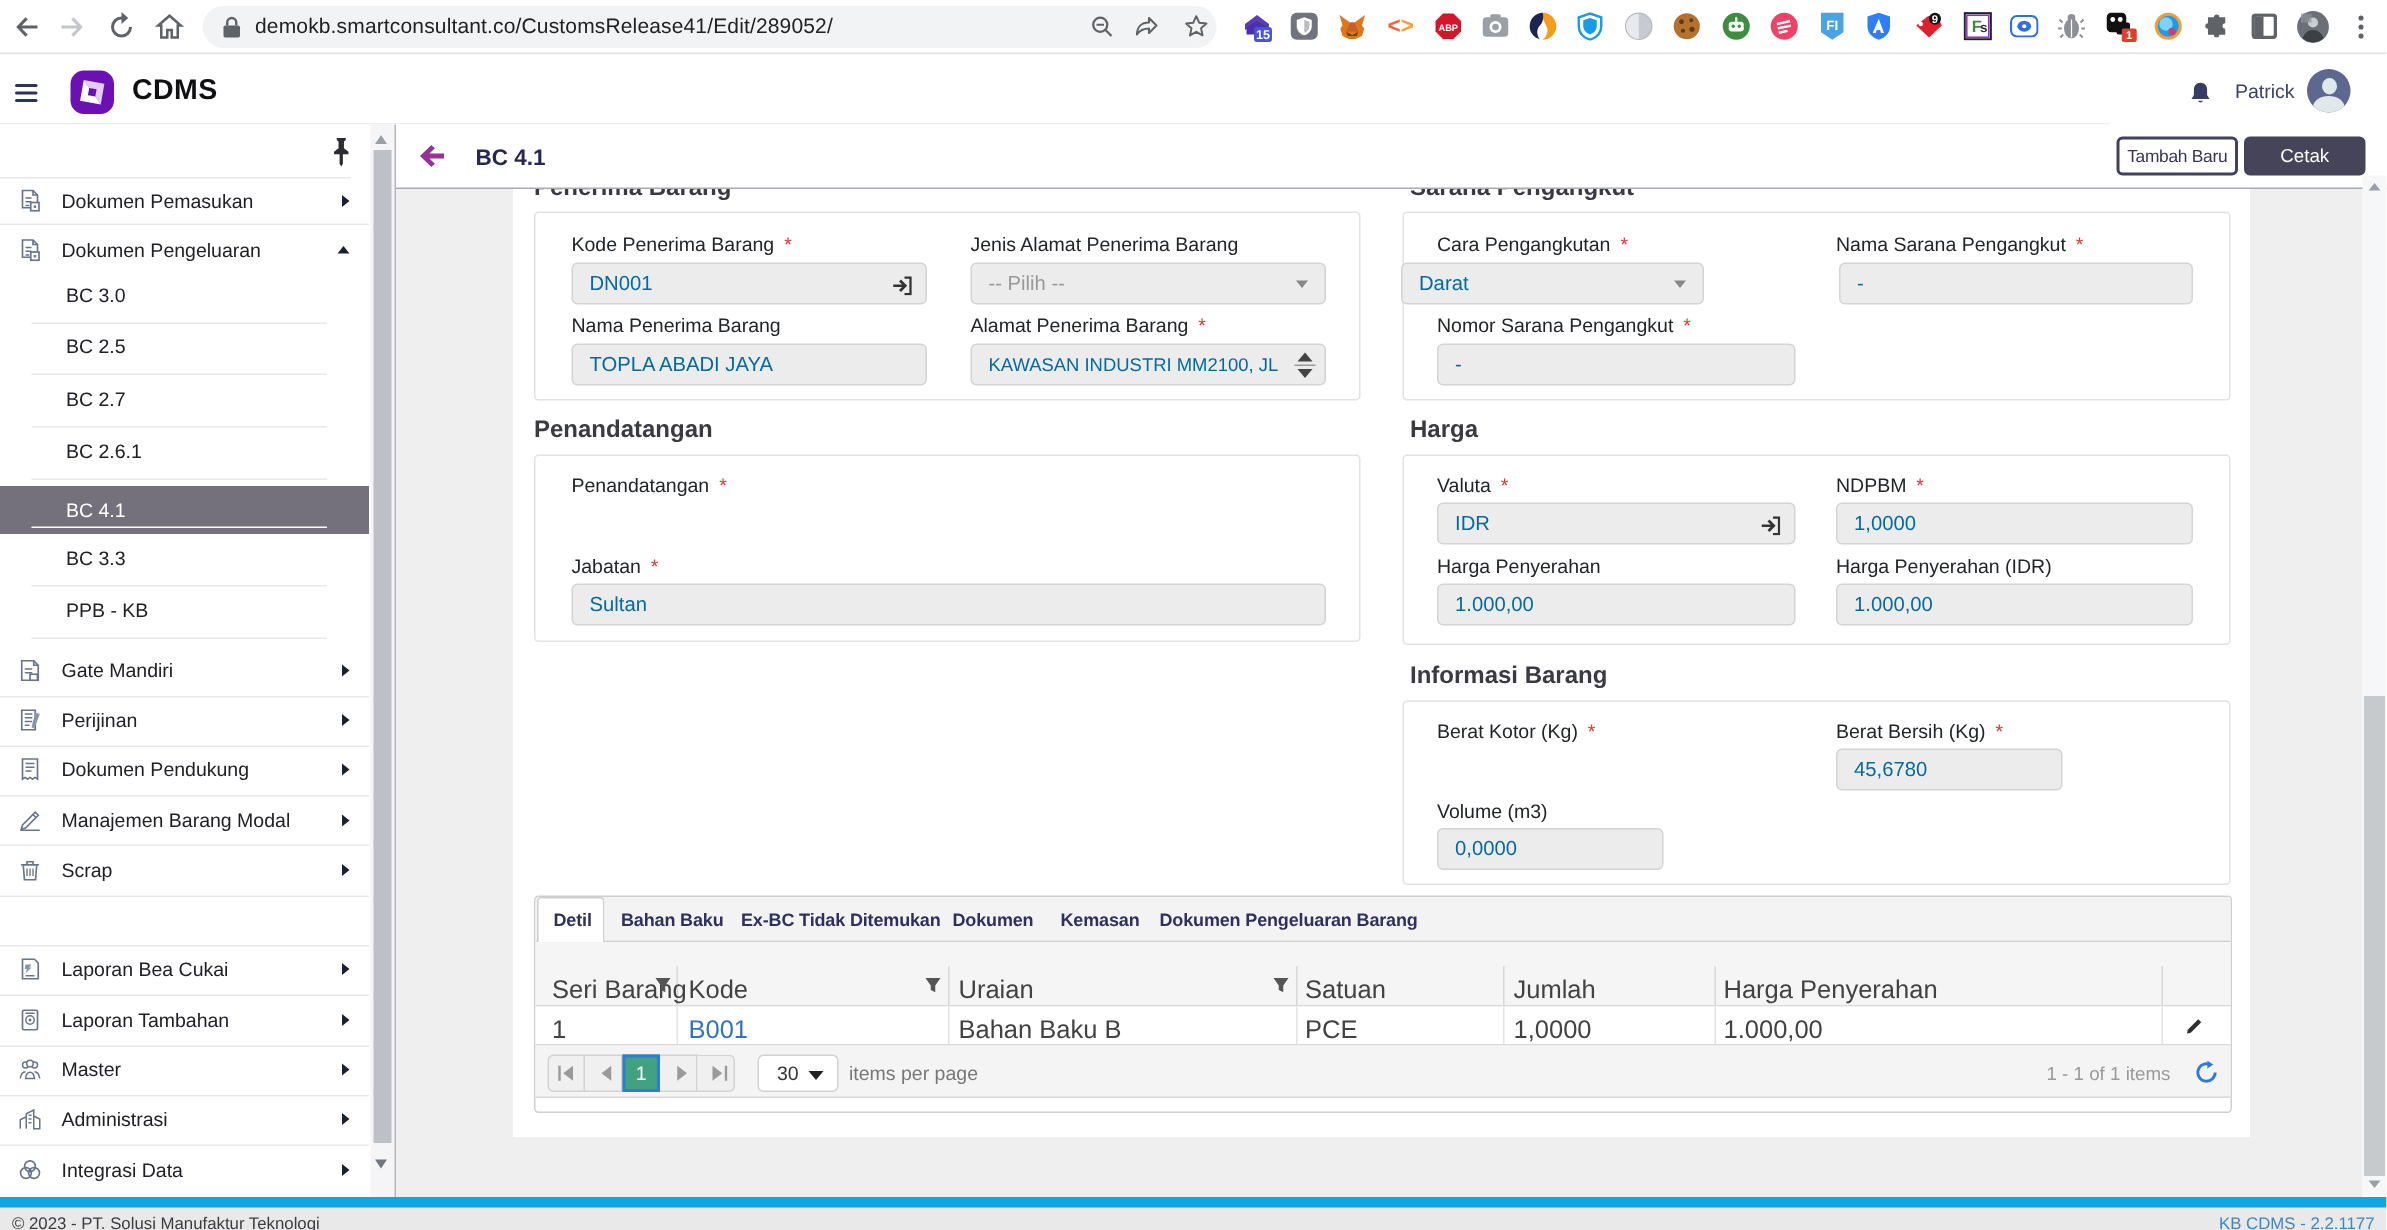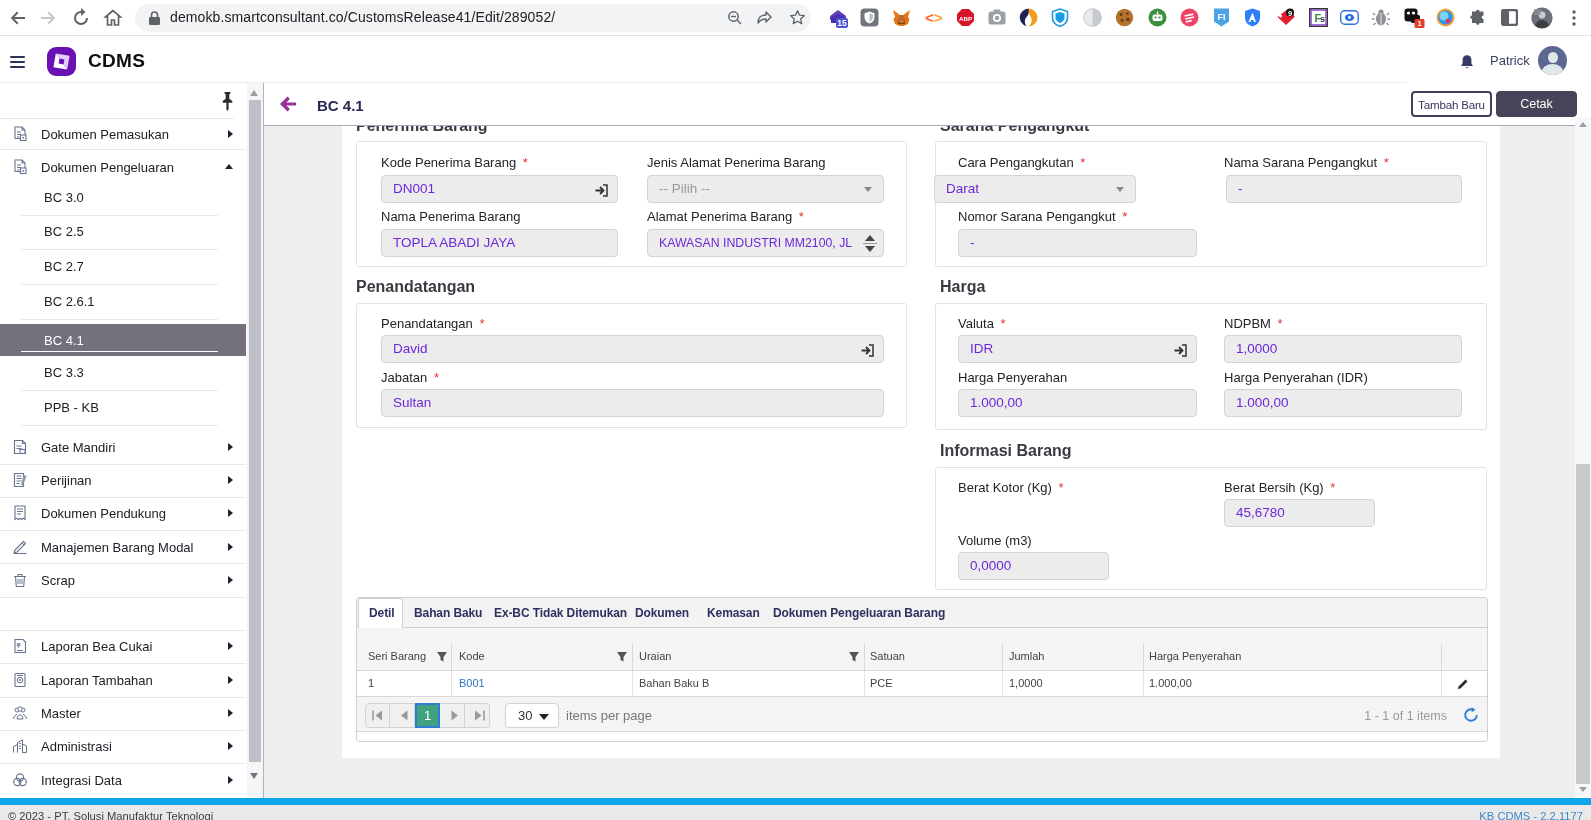--- a/index.html
+++ b/index.html
@@ -43,36 +43,36 @@
 
 #content { position:absolute; left:264px; top:126px; width:1311px; height:672px; background:#efefef; }
 #wrapper { position:absolute; left:78px; top:0px; width:1158px; height:632px; background:#fff; overflow:hidden; }
 
 
 .h2 { position:absolute; font-size:16px; font-weight:bold; color:#3a3a42; white-space:nowrap; }
 .card { position:absolute; background:#fff; border:1px solid #e2e2e4; border-radius:3px; }
 .lbl { position:absolute; font-size:13px; color:#212529; white-space:nowrap; }
 .lbl b { color:#e03131; font-weight:normal; padding-left:3px; }
 .inp { position:absolute; height:28px; background:#ececec; border:1px solid #d4d4d6; border-radius:4px;
-  font-size:13.5px; color:#6d28d9; line-height:26px; padding-left:11px; white-space:nowrap; overflow:hidden; }
+  font-size:13.5px; color:#0369a1; line-height:26px; padding-left:11px; white-space:nowrap; overflow:hidden; }
 .ph { color:#999; }
 
 
 #rsb { position:absolute; left:1575px; top:117px; width:16px; height:680px; background:#f6f7f8; }
 #rsthumb { position:absolute; left:1576px; top:464px; width:14px; height:320px; background:#c7cacd; }
 
 
 #footer { position:absolute; left:0; top:798px; width:1591px; height:22px; background:#e9e9ea; border-top:7px solid #0ea5e9; }
 #footer .l { position:absolute; left:8px; top:5px; font-size:11.2px; color:#3c3c40; }
 #footer .r { position:absolute; right:8px; top:5px; font-size:11.2px; color:#3d87c6; }
 
 
 #gridcard { position:absolute; left:14px; top:471px; width:1132px; height:145px; background:#fff; border:1px solid #cfcfd1; border-radius:3px; }
 .tab { position:absolute; top:0; font-size:12px; font-weight:bold; color:#303060; white-space:nowrap; letter-spacing:-0.1px; }
-.gh { position:absolute; font-size:11px; color:#424242; white-space:nowrap; }
+.gh { position:absolute; font-size:17px; color:#424242; white-space:nowrap; }
 .gv { position:absolute; width:1px; background:#d8d8d8; }
 .funnel { position:absolute; width:12px; height:12px; }
 </style>
 </head>
 <body>
 <div id="stage">
 
   <div id="chrome">
     <svg class="abs" style="left:8px;top:8px" width="20" height="20" viewBox="0 0 20 20">
       <path d="M17 9H6.5l4-4L9 3.5 2.8 10 9 16.5l1.5-1.5-4-4H17z" fill="#5f6368"></path>
@@ -484,26 +484,20 @@
       </div>
       <div class="inp" style="left:884px;top:49px;width:236px">-</div>
       <div class="lbl" style="left:616px;top:83px">Nomor Sarana Pengangkut <b>*</b></div>
       <div class="inp" style="left:616px;top:103px;width:239px">-</div>
 
       <div class="h2" style="left:14px;top:152px">Penandatangan</div>
       <div class="h2" style="left:598px;top:152px">Harga</div>
 
       <div class="card" style="left:14px;top:177px;width:551px;height:125px"></div>
       <div class="lbl" style="left:39px;top:190px">Penandatangan <b>*</b></div>
-      <div class="inp" style="left:39px;top:209px;width:503px">David
-        <svg class="abs" style="right:9px;top:7.5px" width="13" height="13" viewBox="0 0 13 13">
-            <path d="M0.5 6.5h7M5 3l3.5 3.5L5 10" fill="none" stroke="#333" stroke-width="1.8"></path>
-            <path d="M8 1h4v11H8" fill="none" stroke="#333" stroke-width="1.5"></path>
-          </svg>
-      </div>
       <div class="lbl" style="left:39px;top:244px">Jabatan <b>*</b></div>
       <div class="inp" style="left:39px;top:263px;width:503px">Sultan</div>
 
       <div class="card" style="left:593px;top:177px;width:552px;height:127px"></div>
       <div class="lbl" style="left:616px;top:190px">Valuta <b>*</b></div>
       <div class="lbl" style="left:882px;top:190px">NDPBM <b>*</b></div>
       <div class="inp" style="left:616px;top:209px;width:239px">IDR
         <svg class="abs" style="right:9px;top:7.5px" width="13" height="13" viewBox="0 0 13 13">
             <path d="M0.5 6.5h7M5 3l3.5 3.5L5 10" fill="none" stroke="#333" stroke-width="1.8"></path>
             <path d="M8 1h4v11H8" fill="none" stroke="#333" stroke-width="1.5"></path>

